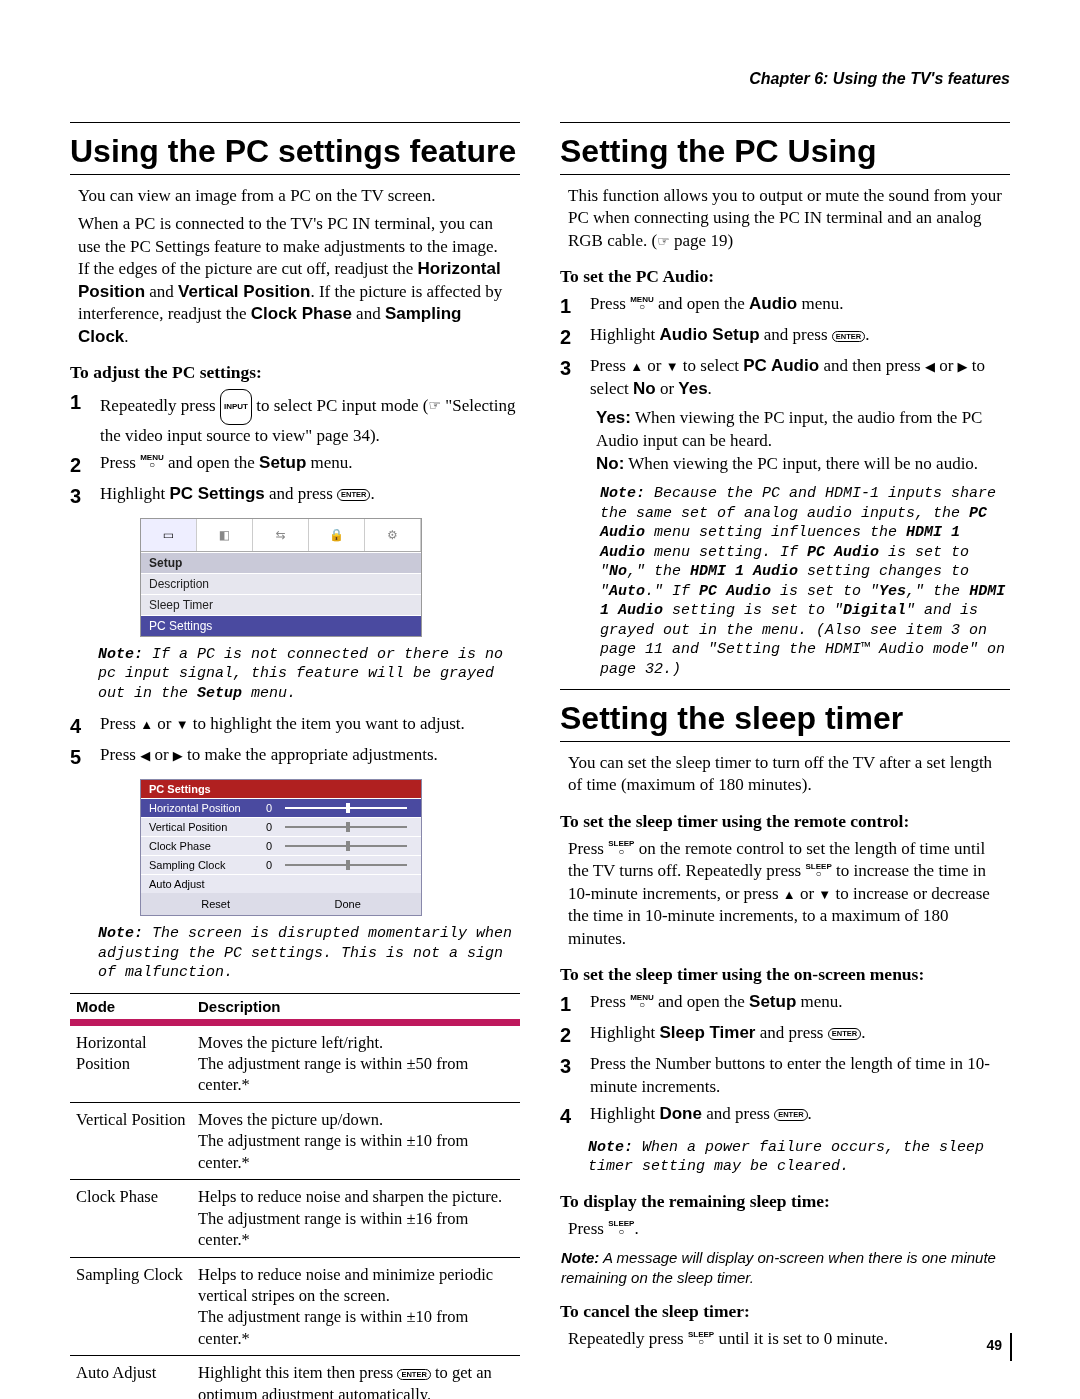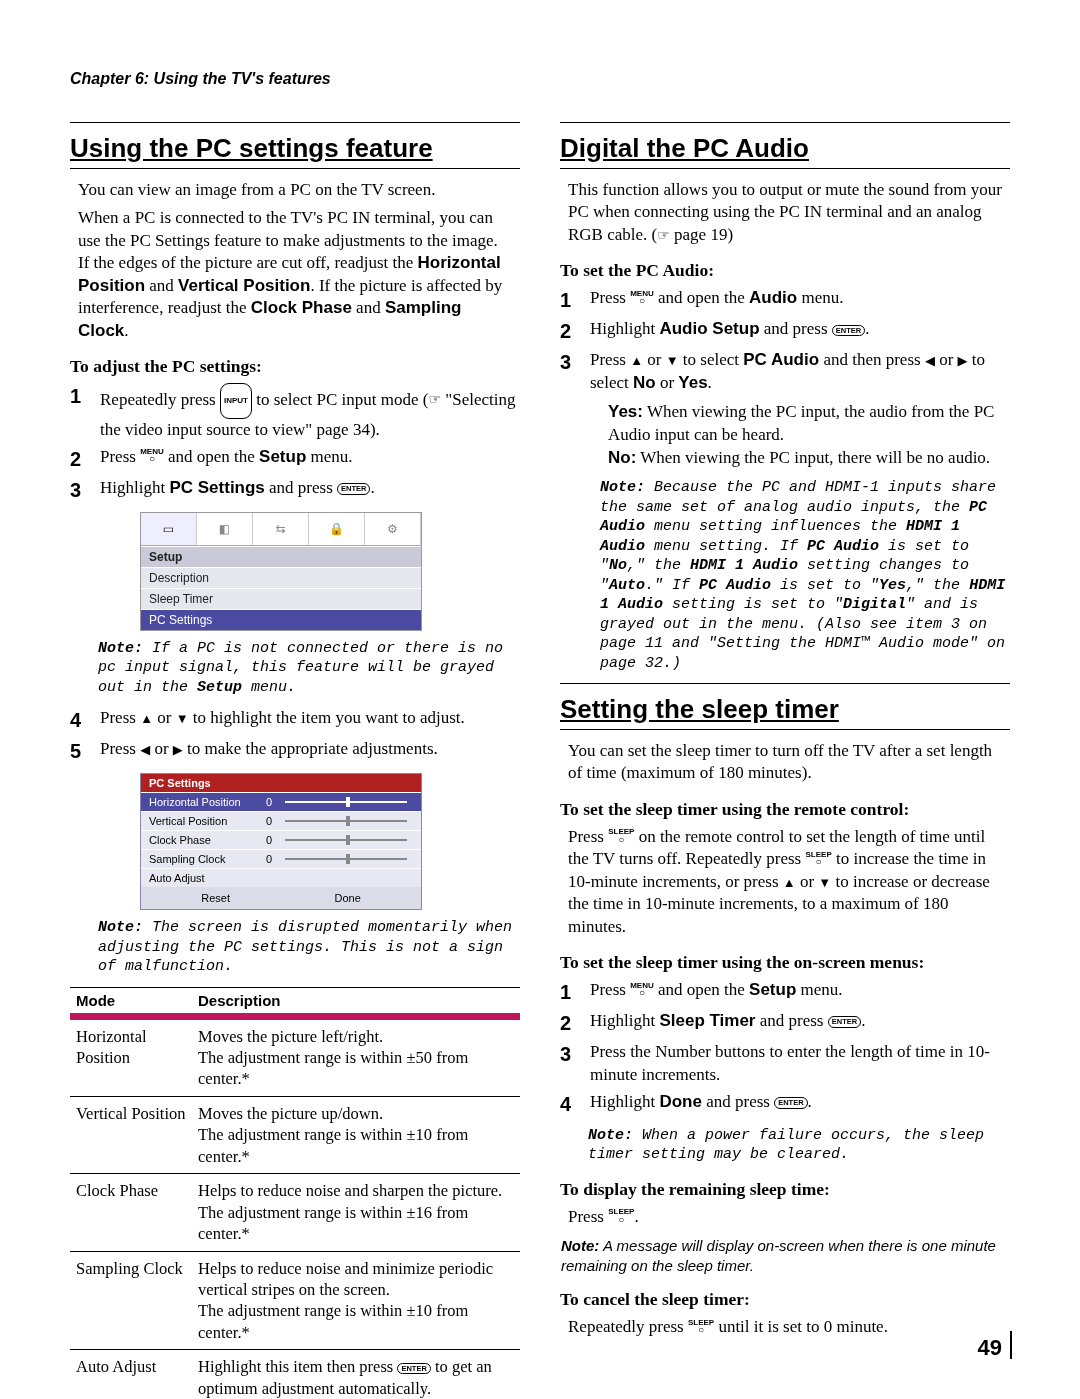--- a/index.html
+++ b/index.html
@@ -7,39 +7,38 @@
     width: 1080px;
     height: 1399px;
     font-family: "Times New Roman", Times, serif;
     color:#000;
     position:relative;
   }
   .page {
     padding: 70px 70px 40px 70px;
   }
   .chapter {
-    text-align:left;
+    text-align:right;
     font-family: Arial, Helvetica, sans-serif;
     font-style: italic;
     font-weight:bold;
     font-size:16px;
     margin-bottom:30px;
   }
   .columns {
     display:flex;
     gap:40px;
   }
   .col { flex:1; min-width:0; }
   hr.section-rule { border:none; border-top:1.5px solid #000; margin:4px 0 10px 0; }
   h1.section {
     font-family: Arial, Helvetica, sans-serif;
     font-weight:900;
-    font-size:26px;
+    font-size:32px;
     margin:8px 0 2px 0;
-    text-decoration:underline;
   }
   p.body { font-size:17px; line-height:1.32; margin:6px 8px; }
   .bold { font-weight:bold; }
   .sans { font-family:Arial, Helvetica, sans-serif; }
   .sub-head {
     font-family:"Times New Roman", serif;
     font-weight:bold;
     font-size:17.5px;
     margin:14px 0 6px 0;
   }
@@ -107,21 +106,21 @@
     margin:8px 0 10px 28px;
   }
   .note-inline {
     font-family:Arial, Helvetica, sans-serif;
     font-style:italic;
     font-size:15px;
     line-height:1.3;
     margin:8px 0 10px 1px;
   }
   .note-label { font-weight:bold; }
-  .indent-block { margin-left:48px; font-size:17px; line-height:1.35; margin-top:6px; }
+  .indent-block { margin-left:36px; font-size:17px; line-height:1.35; margin-top:6px; }
 
   
   .osd1 {
     width:280px;
     margin:8px 0 6px 70px;
     border:1px solid #999;
     font-family:Arial, Helvetica, sans-serif;
     font-size:12px;
   }
   .osd1 .tabs {
@@ -178,25 +177,25 @@
     font-size:15px;
   }
   table.modes td { padding:6px 6px; vertical-align:top; border-bottom:1px solid #000; line-height:1.3;}
   table.modes td:first-child { width:110px; }
 
   .footnote-rule { width:110px; border:none; border-top:1px solid #000; margin:14px 0 4px 0;}
   .footnote { font-family:Arial, Helvetica, sans-serif; font-size:14px; line-height:1.3; }
 
   .page-num {
     position:absolute;
-    bottom:38px;
+    bottom:46px;
     right:78px;
     font-family:Arial, Helvetica, sans-serif;
     font-weight:bold;
-    font-size:22px;
+    font-size:14px;
   }
   .page-num::after {
     content:"";
     position:absolute;
     right:-10px;
     top:-4px;
     width:2px;
     height:28px;
     background:#000;
   }
@@ -338,21 +337,21 @@
             </tr>
       </tbody>
         </table>
 
       <hr class="footnote-rule">
       <div class="footnote">*  The default settings may vary depending on the input signal format.</div>
     </div>
 
     <div class="col">
       <hr class="section-rule">
-      <h1 class="section">Digital the PC Audio</h1>
+      <h1 class="section">Setting the PC Using</h1>
       <hr class="section-rule">
 
       <p class="body">
         <span>This function allows you to output or mute the sound from your PC when connecting using the PC IN terminal and an analog RGB cable. (</span><span class="icon-page">☞</span><span> page 19)</span>
       </p>
 
       <div class="sub-head">To set the PC Audio:</div>
       <ol class="steps">
         <li>
             <span class="num">1</span>

